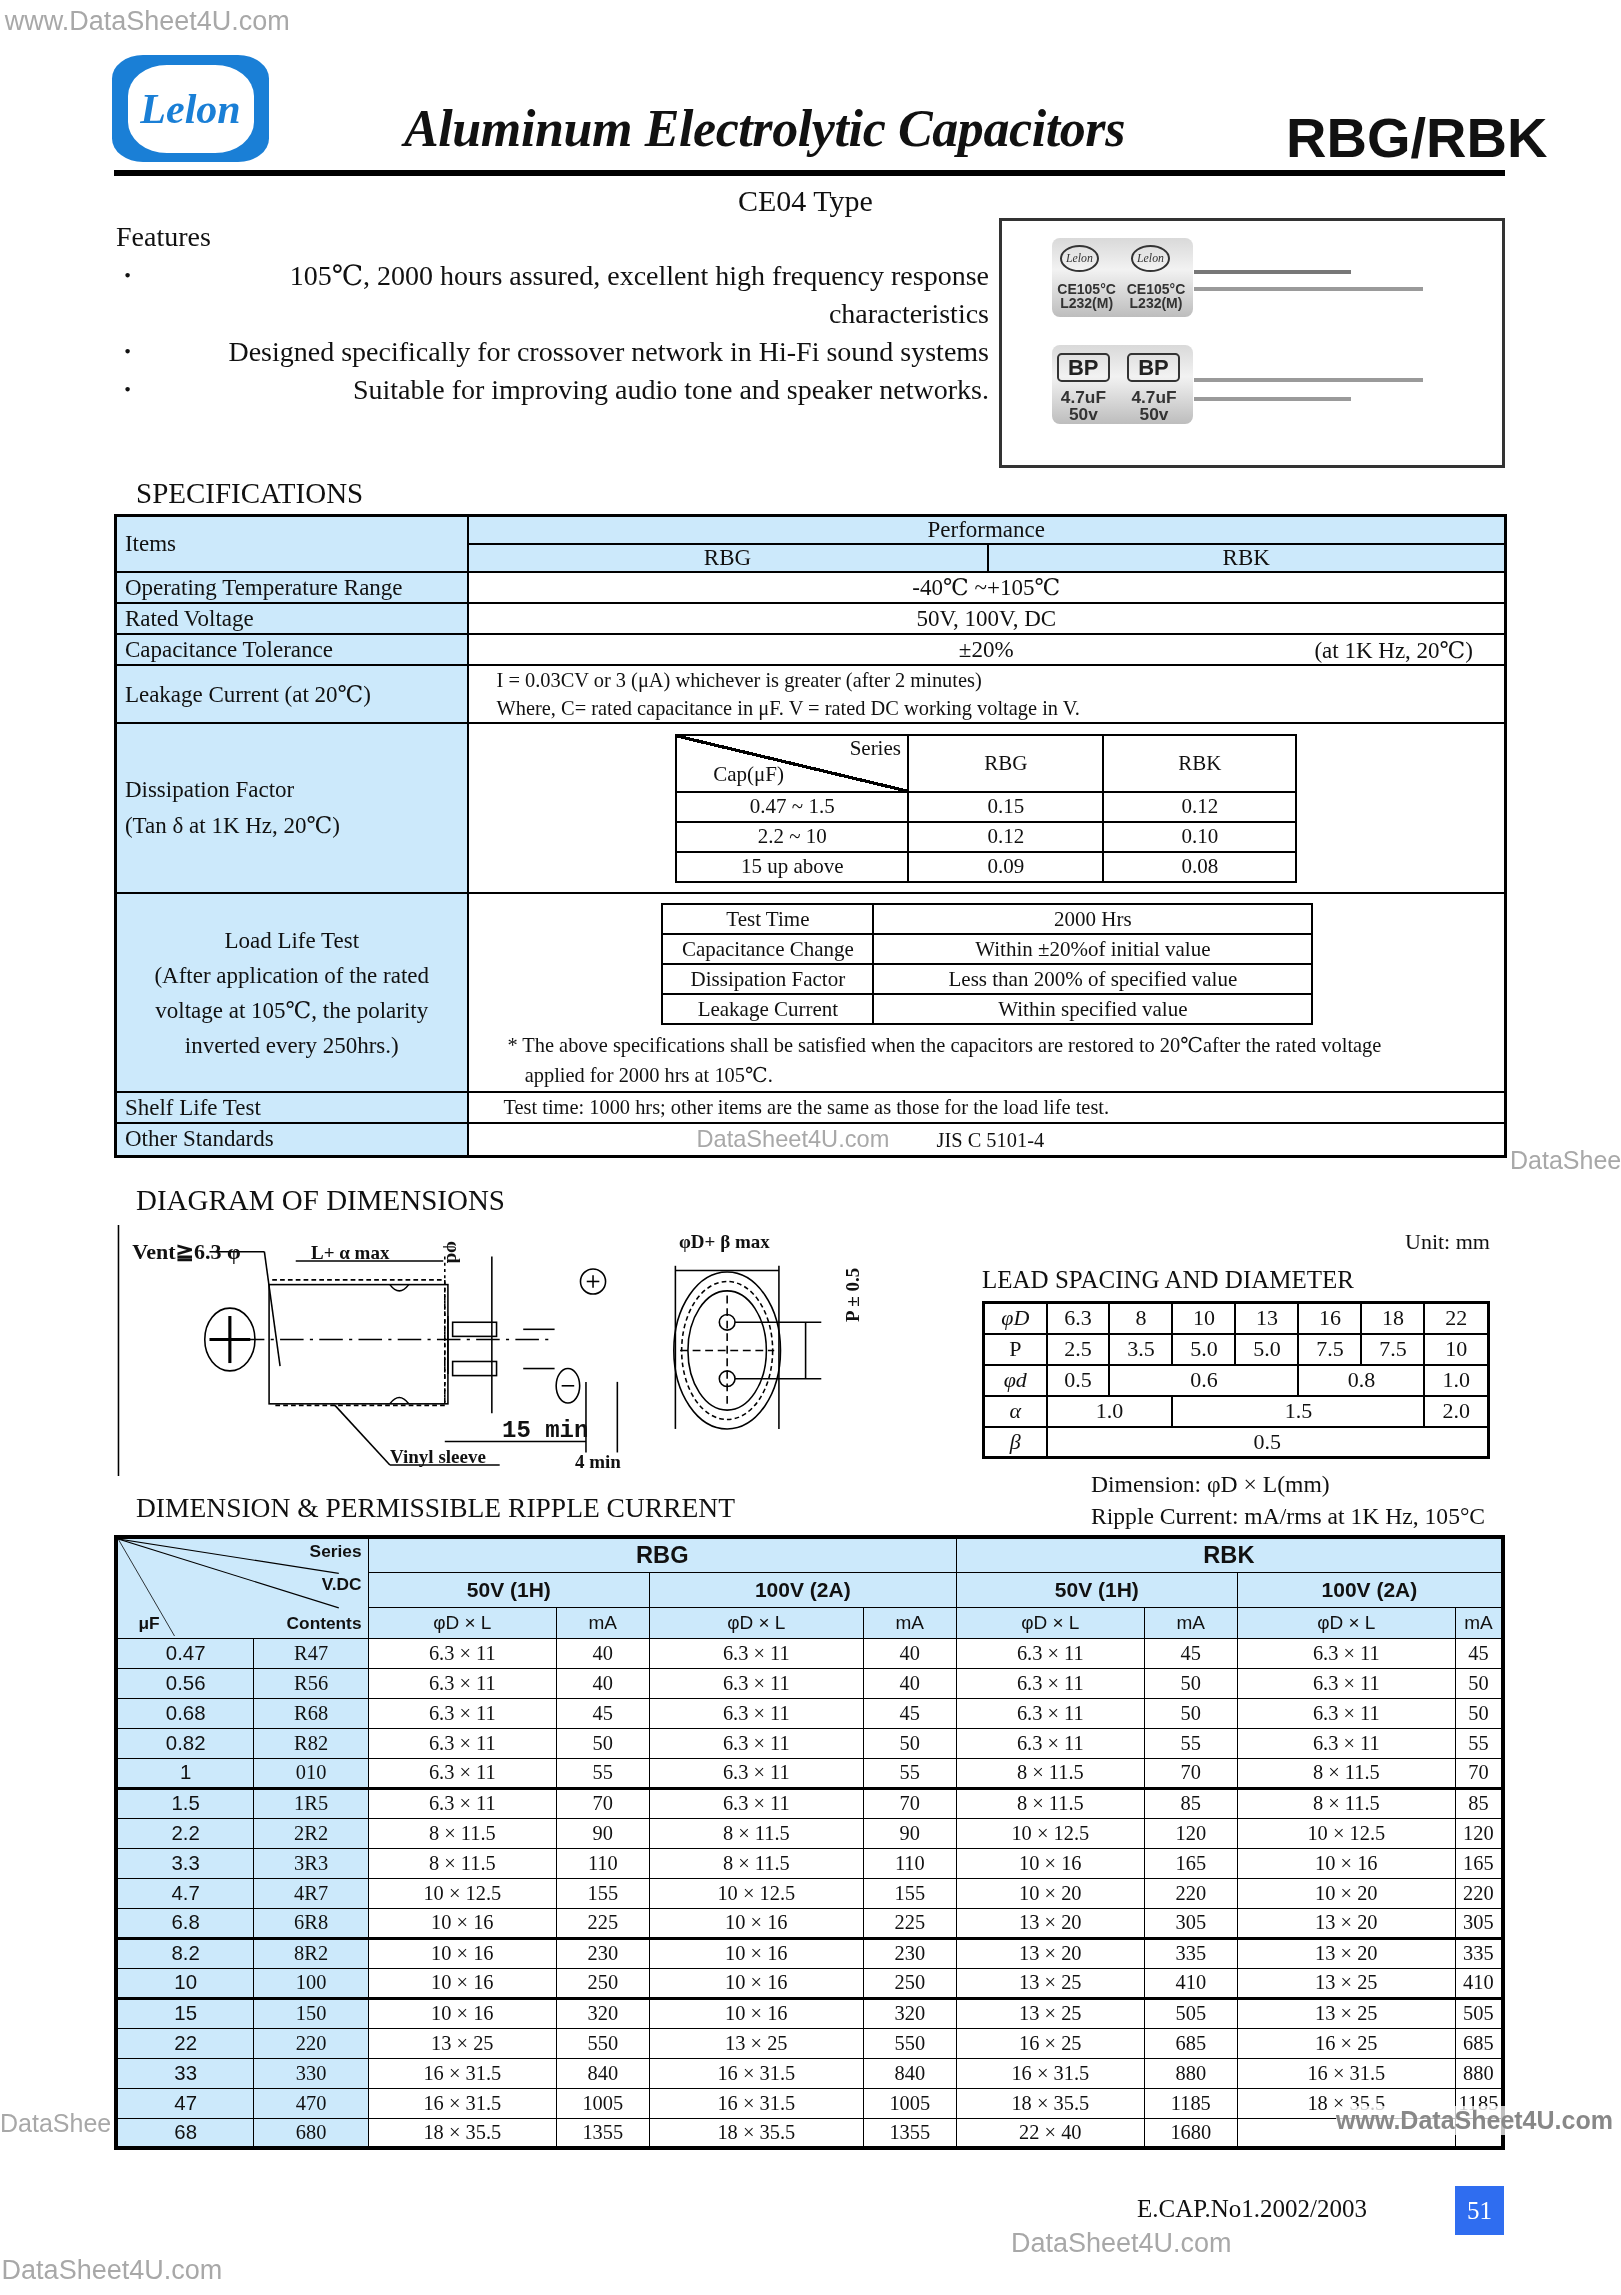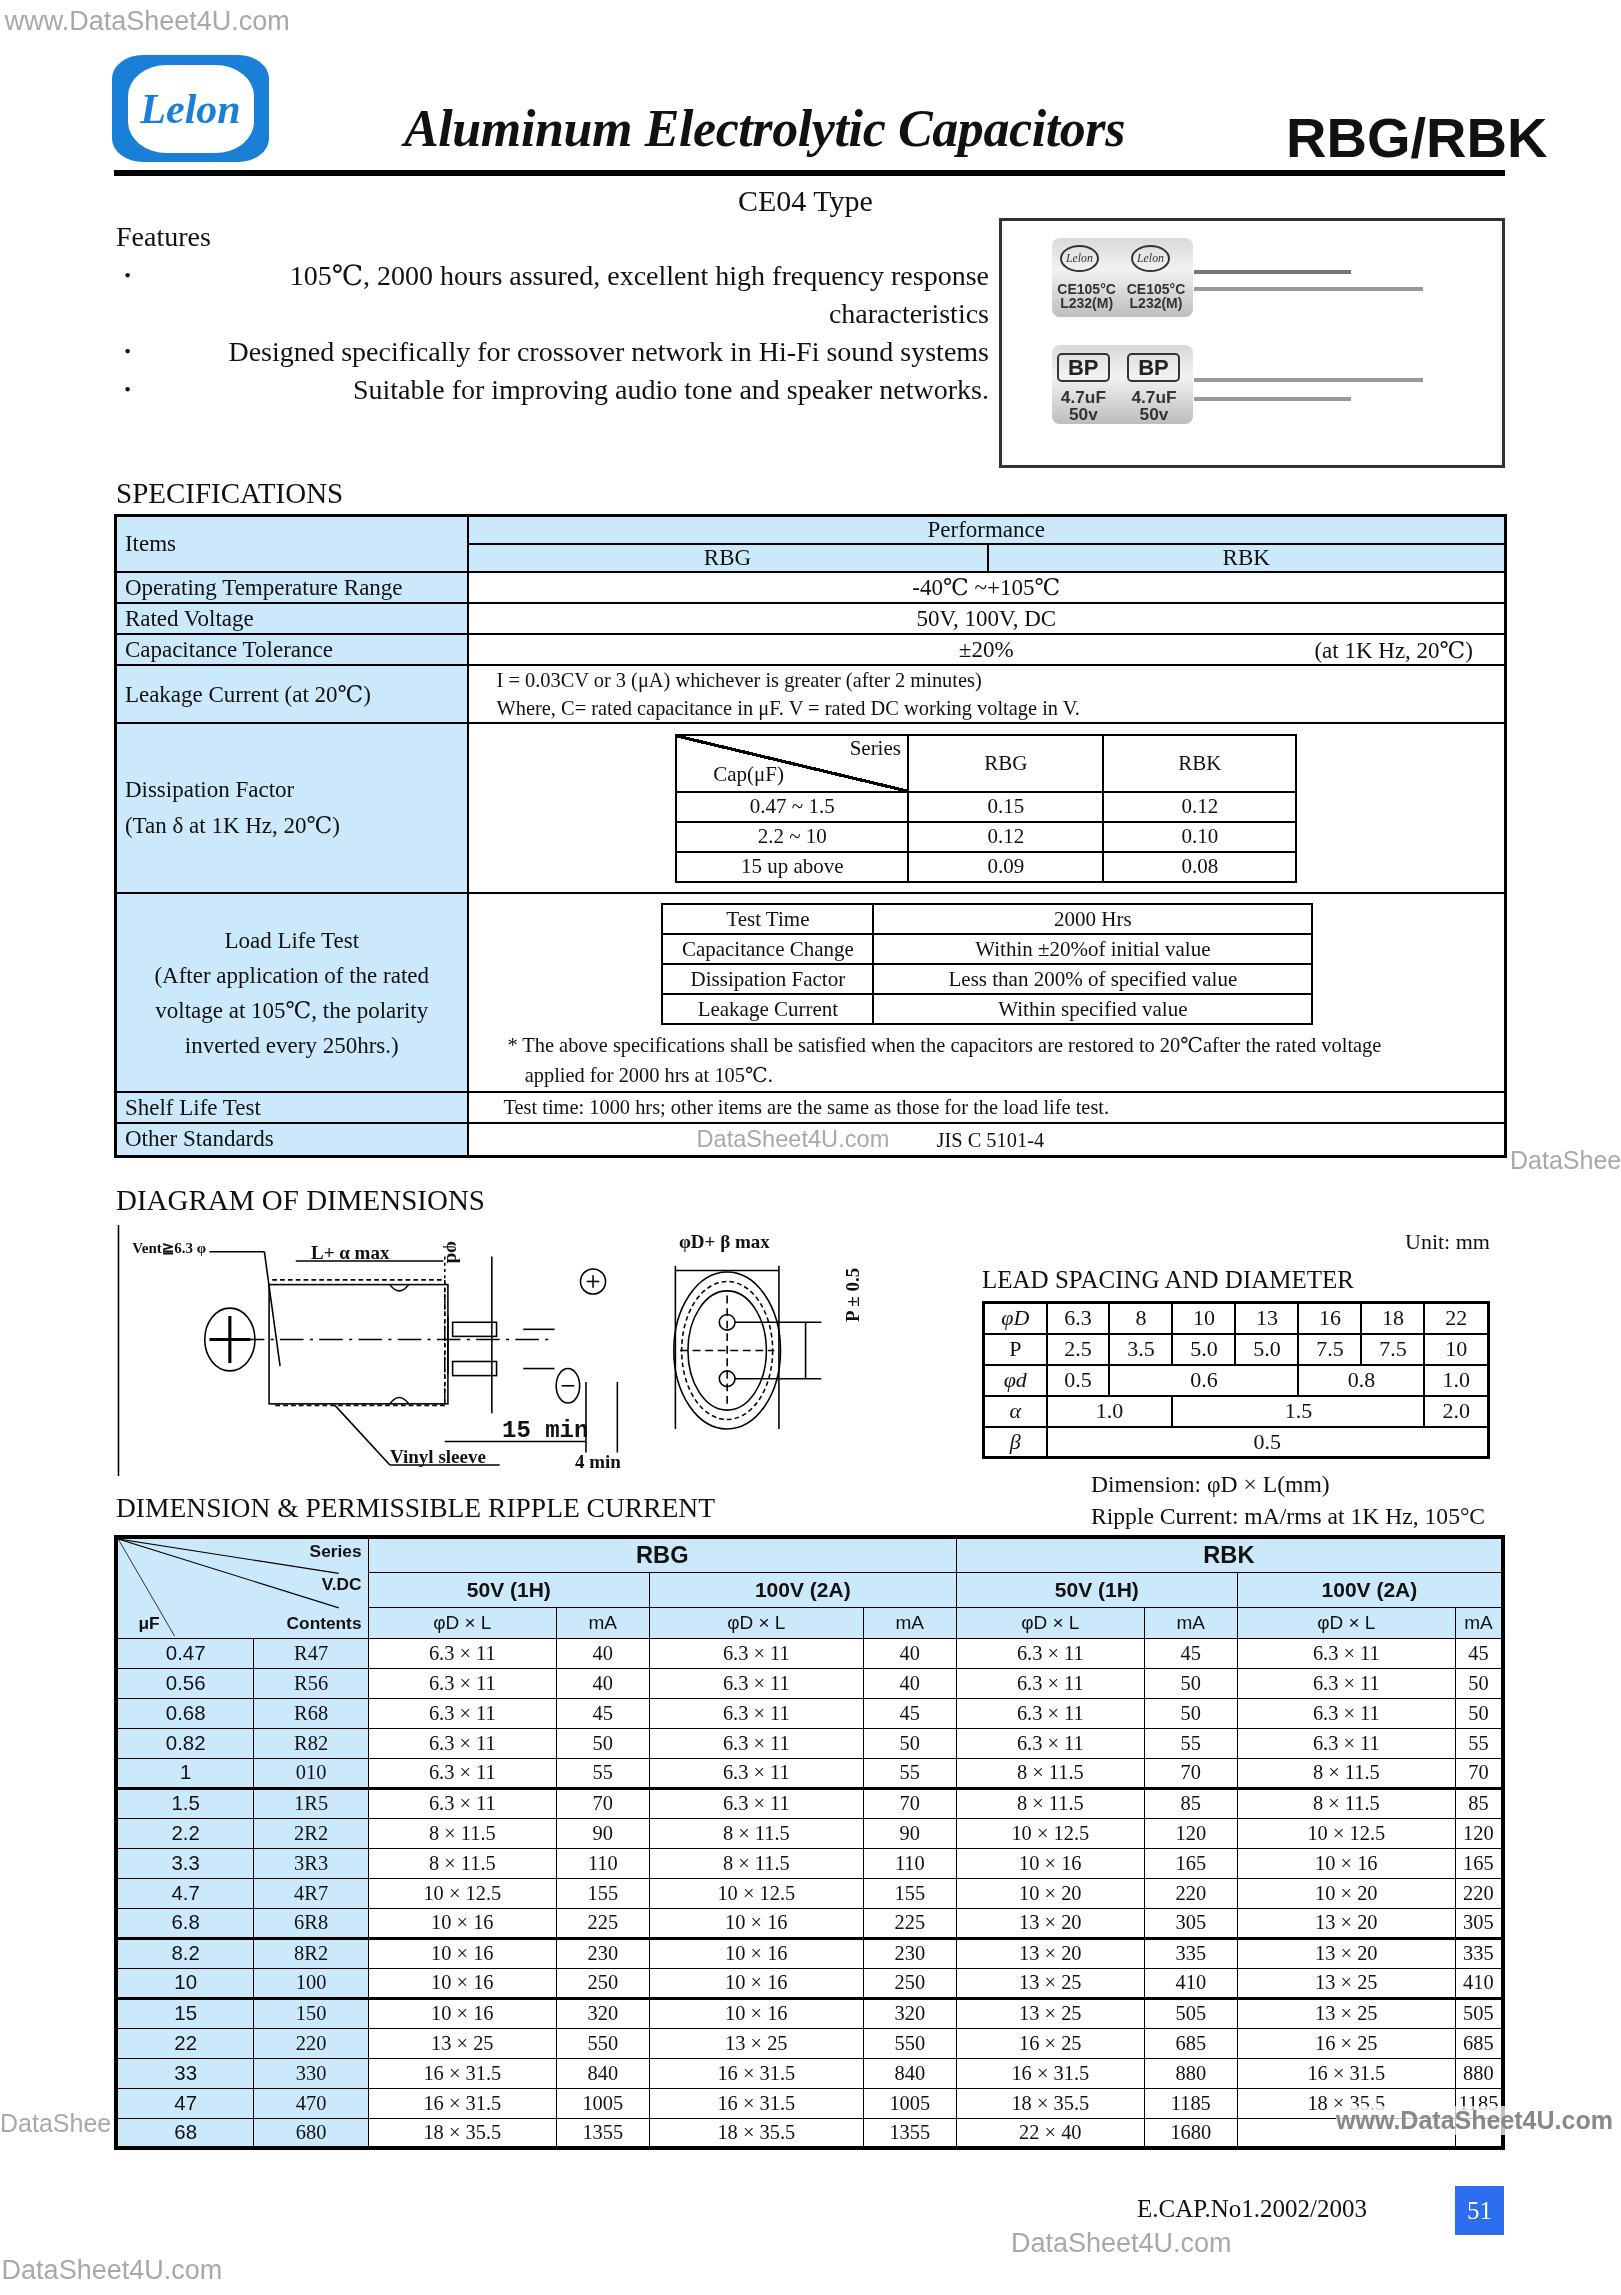--- a/index.html
+++ b/index.html
@@ -26,21 +26,21 @@
   .photo { left: 999px; top: 218px; width: 506px; height: 250px; border: 3.1px solid #333; background: #fff; }
   .cap { position: absolute; left: 50px; width: 141px; height: 79px; background: linear-gradient(180deg,#d9d9d9,#f2f2f2 40%,#bdbdbd); border-radius: 7.9px; }
   .cap.top { top: 17.3px; }
   .cap.bot { top: 124px; }
   .cap-label { position: absolute; font-family: "Liberation Sans", sans-serif; font-weight: bold; color: #333; font-size: 14px; line-height: 14px; text-align: center; width: 66px; }
   .bp { position: absolute; border: 2.4px solid #333; border-radius: 4.7px; font-family: "Liberation Sans", sans-serif; font-weight: bold; font-size: 22px; width: 53px; text-align: center; line-height: 25px; color: #222; }
   .lead { position: absolute; height: 3.9px; background: #9a9a9a; }
   .mini-logo { position: absolute; width: 39px; height: 27px; border: 2.4px solid #333; border-radius: 50%; font-style: italic; font-size: 11.8px; text-align: center; line-height: 22px; color: #333; }
 
   
-  .section-head { font-size: 29px; }
+  .section-head { font-size: 29px; margin-left: 20px; }
 
   
   table { border-collapse: collapse; }
   .spec { position: absolute; left: 114px; top: 514px; width: 1393px; border: 3.9px solid #000; font-size: 23px; }
   .spec td { border: 2.4px solid #000; padding: 0 7.9px; vertical-align: middle; }
   .spec .lbl { background: #cce9fb; width: 352px; }
   .spec .hdr { background: #cce9fb; text-align: center; }
   .c { text-align: center; }
   .inner { border-collapse: collapse; font-size: 21px; margin: 0 auto; }
   .inner td { border: 2.4px solid #000; text-align: center; padding: 0 4.7px; height: 30px; }
@@ -267,21 +267,21 @@
       <circle cx="780" cy="124" r="10"></circle>
       <circle cx="780" cy="196" r="10"></circle>
       <line x1="720" y1="160" x2="840" y2="160" stroke-dasharray="10 6"></line>
       <line x1="780" y1="90" x2="780" y2="230" stroke-dasharray="10 6"></line>
       <line x1="790" y1="124" x2="900" y2="124"></line>
       <line x1="790" y1="196" x2="900" y2="196"></line>
       <line x1="880" y1="124" x2="880" y2="196"></line>
       <line x1="160" y1="146" x2="560" y2="146" stroke-dasharray="30 8 4 8"></line>
     </g>
   </svg>
-  <div class="abs" style="left:17.3px;top:14px;font-size:15px;font-weight:bold;">Vent≧6.3 φ</div>
+  <div class="abs" style="left:17.3px;top:14px;font-size:22px;font-weight:bold;">Vent≧6.3 φ</div>
   <div class="abs" style="left:196px;top:17.3px;font-size:19px;font-weight:bold;">L+ α  max</div>
   <div class="abs" style="left:349px;top:15.7px;font-size:19px;font-weight:bold;transform:rotate(90deg);transform-origin:left top;">φd</div>
   <div class="abs" style="left:564px;top:6.3px;font-size:19px;font-weight:bold;">φD+ β max</div>
   <div class="abs" style="left:727px;top:97px;font-size:19px;font-weight:bold;transform:rotate(-90deg);transform-origin:left top;white-space:nowrap;">P ± 0.5</div>
   <div class="abs" style="left:387px;top:192px;font-size:24px;font-weight:bold;font-family:Liberation Mono, monospace;">15 min</div>
   <div class="abs" style="left:460px;top:226px;font-size:19px;font-weight:bold;">4 min</div>
   <div class="abs" style="left:275px;top:221px;font-size:19px;font-weight:bold;">Vinyl sleeve</div>
 </div>
 <div class="abs" style="left:1405px;top:1229px;font-size:22px;">Unit: mm</div>
 

